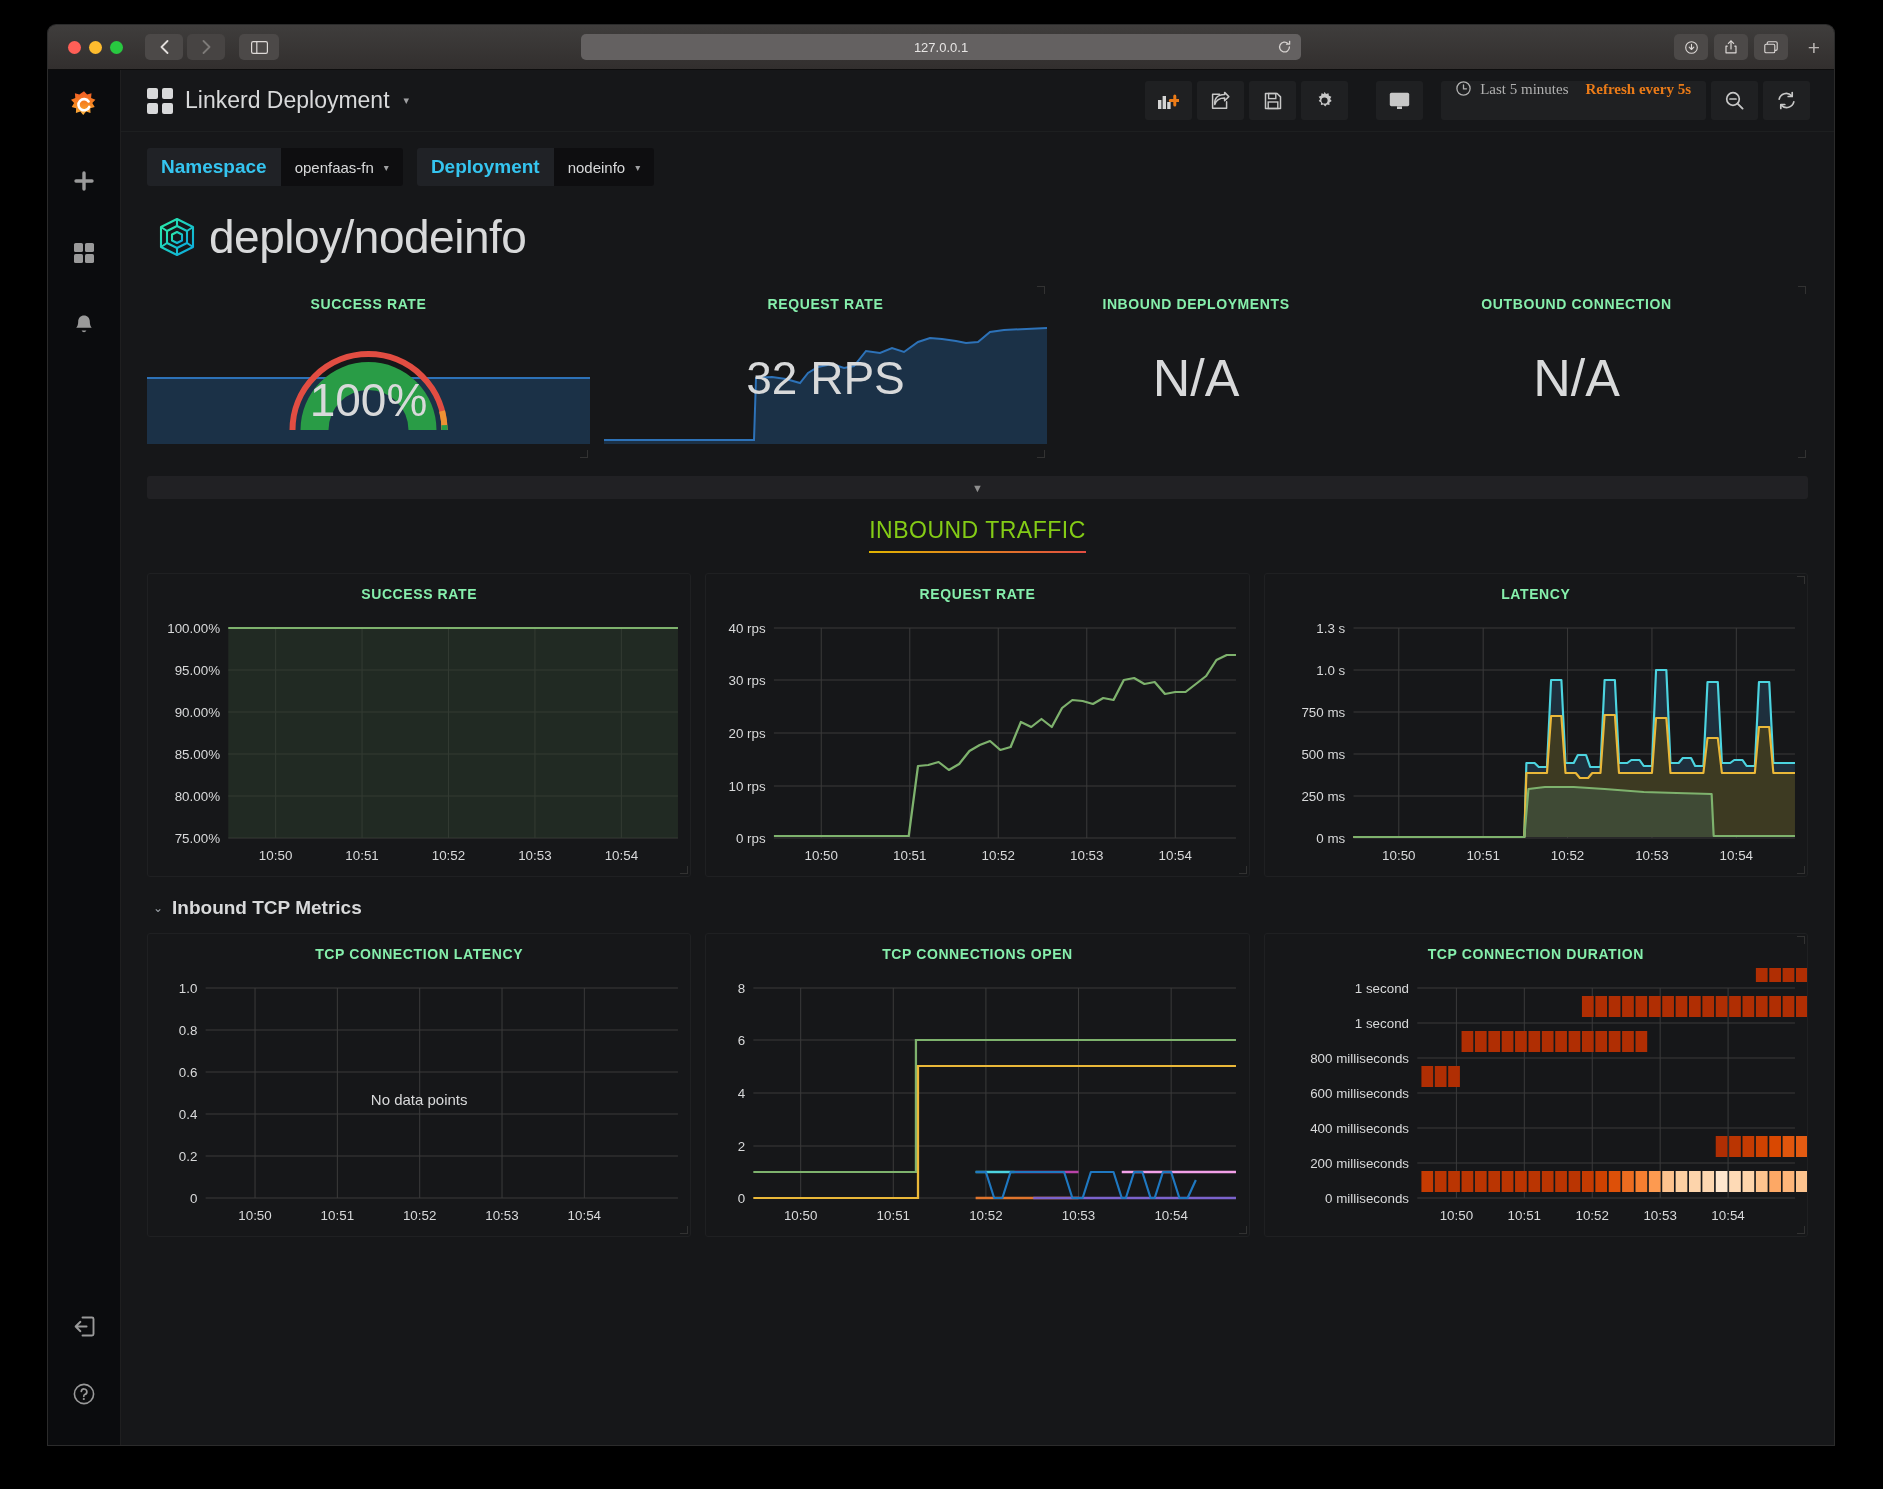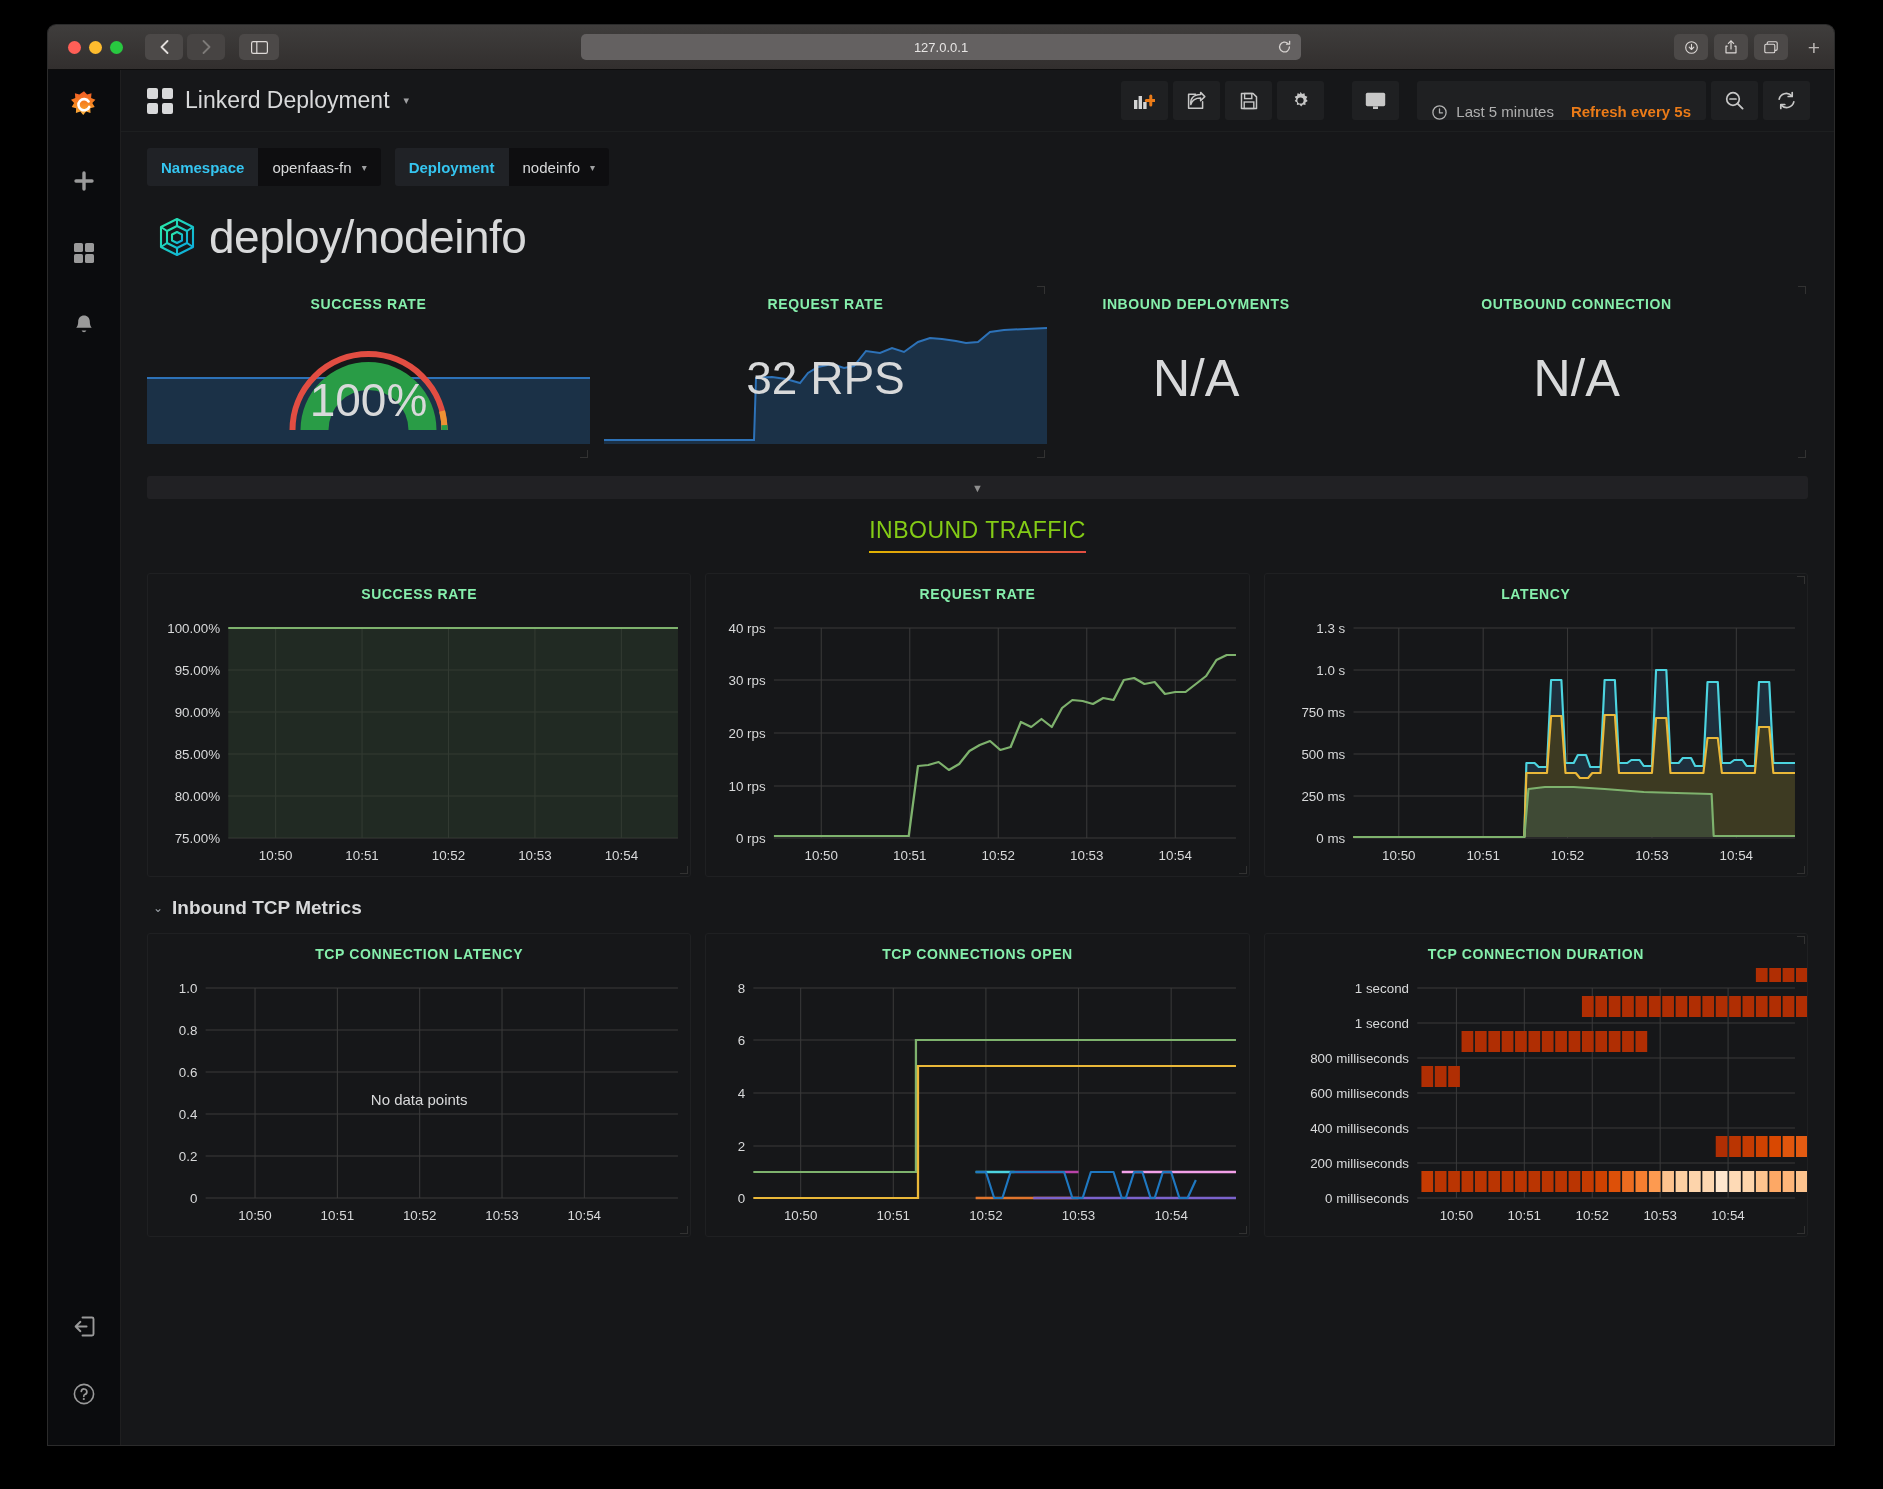--- a/index.html
+++ b/index.html
@@ -97,31 +97,31 @@
   .topnav-spacer { flex: 1; }
   .tool-group { display: flex; align-items: center; gap: 5px; }
   .tool-btn {
     width: 47px; height: 39px; border-radius: 3px; background: #1f2022;
     display: flex; align-items: center; justify-content: center;
     color: #c7c7c7;
   }
   .tool-sep { width: 18px; }
   .timebox {
     height: 39px; background: #1f2022; border-radius: 3px;
-    display: flex; align-items: flex-end; padding: 0 15px; gap: 9px;
-    color: #b0b0b0; font-size: 15px; margin-left: 18px;
+    display: flex; align-items: flex-start; padding: 0 15px; gap: 9px;
+    color: #b0b0b0; font-size: 15px; margin-left: 18px; font-family: Liberation Serif, serif;
   }
   .timebox .refresh-label { color: #eb7b18; font-weight: bold; margin-left: 8px; }
   .tool-btn.sq { width: 47px; margin-left: 5px; }
 
   
   .gf-subnav { padding: 16px 26px 0 26px; display: flex; gap: 14px; }
   .var-group { display: flex; height: 38px; }
   .var-label {
-    background: #202226; color: #35c5f0; font-size: 15px; font-weight: bold;
+    background: #202226; color: #35c5f0; font-size: 19px; font-weight: bold;
     display: flex; align-items: center; padding: 0 14px; border-radius: 3px 0 0 3px;
   }
   .var-value {
     background: #0e0e10; color: #d8d9da; font-size: 15px;
     display: flex; align-items: center; gap: 8px; padding: 0 14px; border-radius: 0 3px 3px 0;
   }
   .var-value .caret { font-size: 10px; }
 
   
   .gf-body { flex: 1; overflow: hidden; padding: 0 26px 0 26px; }

